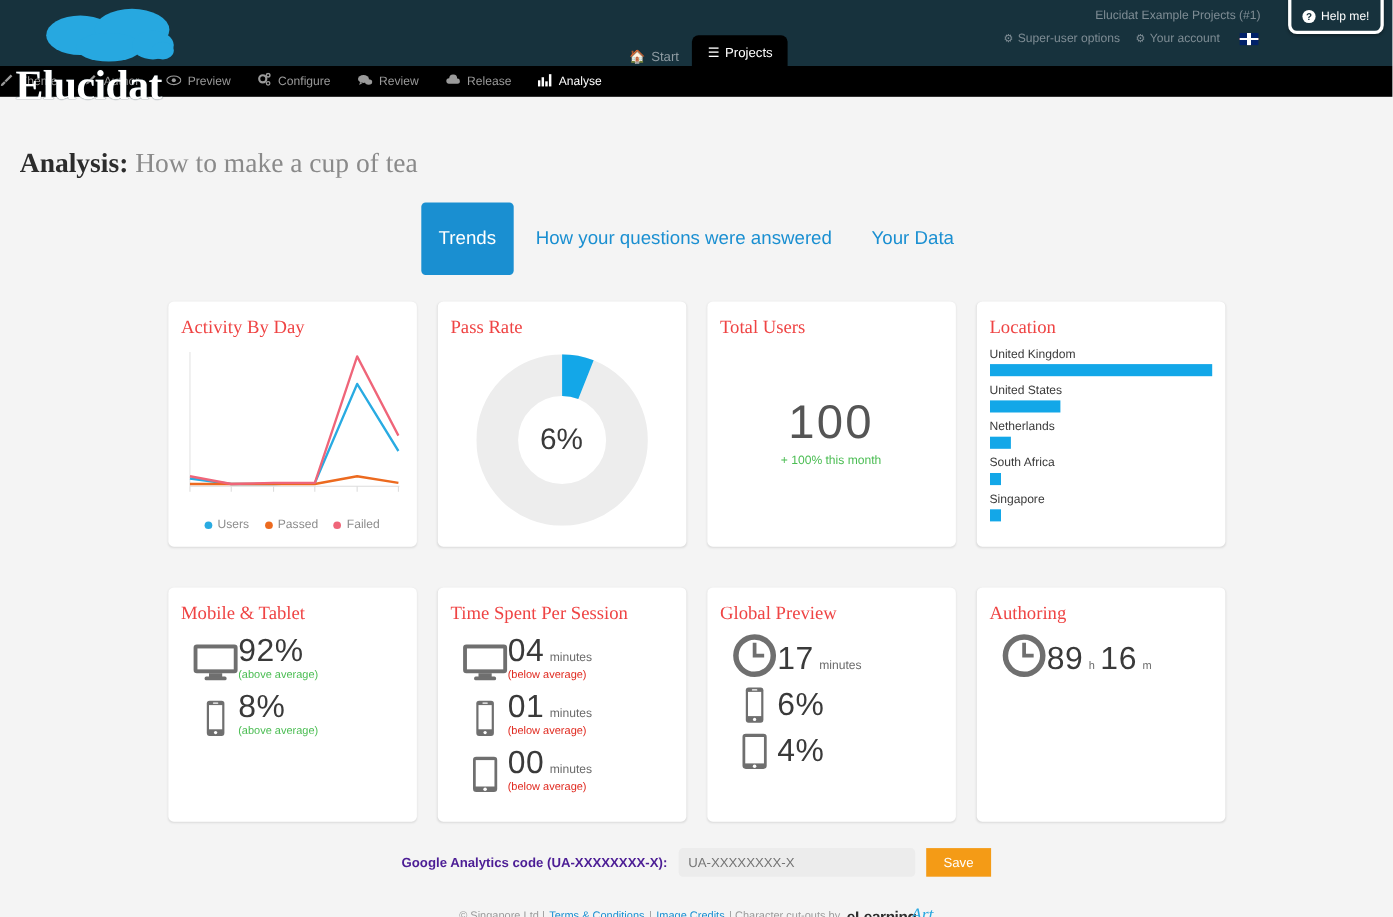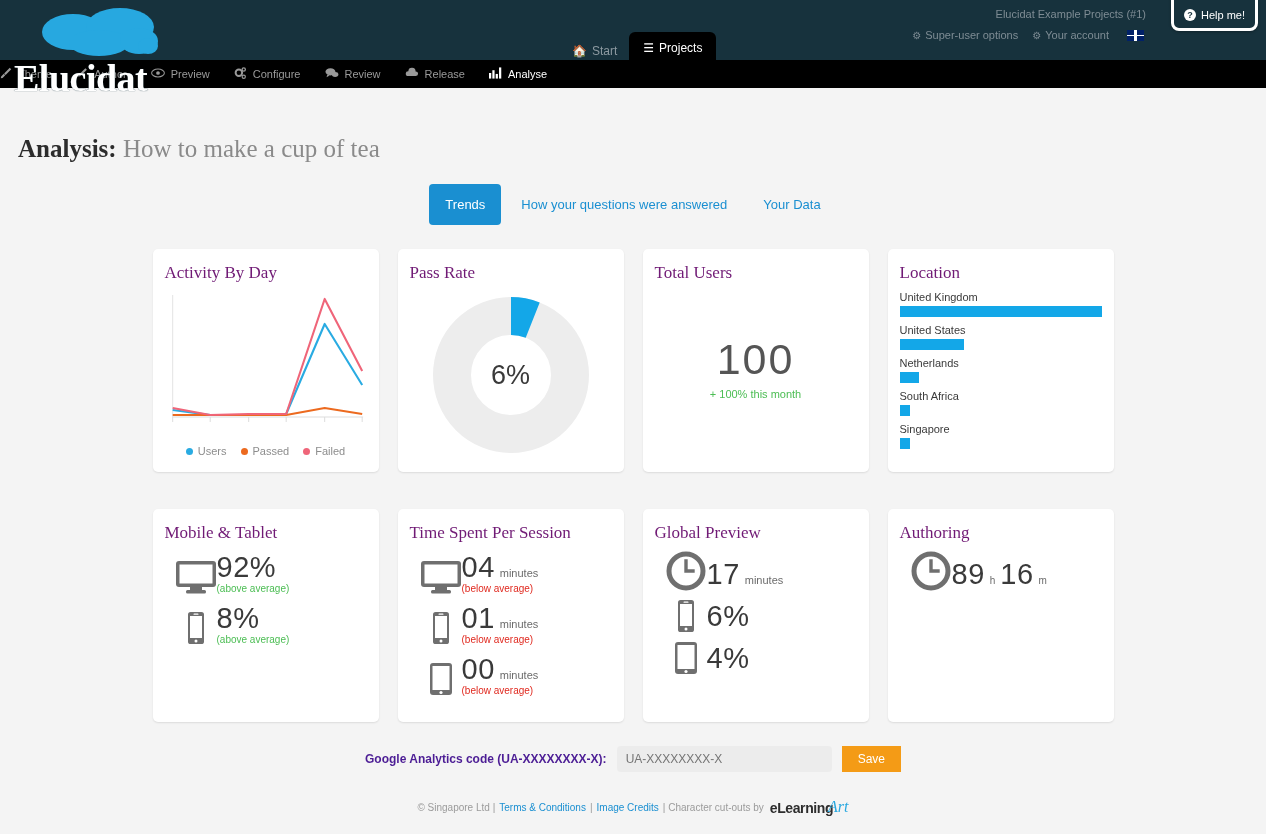--- a/index.html
+++ b/index.html
@@ -112,22 +112,22 @@
     font-size: 25px;
   }
   .title b { color: #2c2c2c; font-weight: bold; }
   .title span { color: #8a8a8a; }
 
   .tabs {
     margin-top: 21px;
     display: flex; justify-content: center; align-items: center; gap: 4px;
   }
   .tab {
-    font-size: 13px; color: #1a8fd1;
-    padding: 13px 16px; border-radius: 4px; cursor: pointer;
+    font-size: 17px; color: #1a8fd1;
+    padding: 23px 16px; border-radius: 4px; cursor: pointer;
   }
   .tab.active { background: #1a8fd1; color: #fff; }
 
   
   .grid {
     display: grid;
     grid-template-columns: repeat(4, 226px);
     gap: 19px;
     justify-content: center;
     margin-top: 24px;
@@ -136,21 +136,21 @@
     background: #fff;
     border-radius: 5px;
     box-shadow: 0 1px 2px rgba(0,0,0,.10);
     padding: 14px 12px 12px 12px;
     position: relative;
   }
   .card.r1 { height: 223px; }
   .card.r2 { height: 213px; margin-top: 18px; }
   .card h3 {
     font-family: "Liberation Serif", serif;
-    font-size: 17px; font-weight: normal; color: #701a75;
+    font-size: 17px; font-weight: normal; color: #ef4444;
     margin-bottom: 8px;
   }
 
   
   .linechart { width: 100%; height: 140px; }
   .legend {
     display: flex; justify-content: center; gap: 14px;
     margin-top: 10px; font-size: 11px; color: #8d8d8d; text-align: right;
   }
   .legend .li { display: flex; align-items: center; gap: 5px; }

